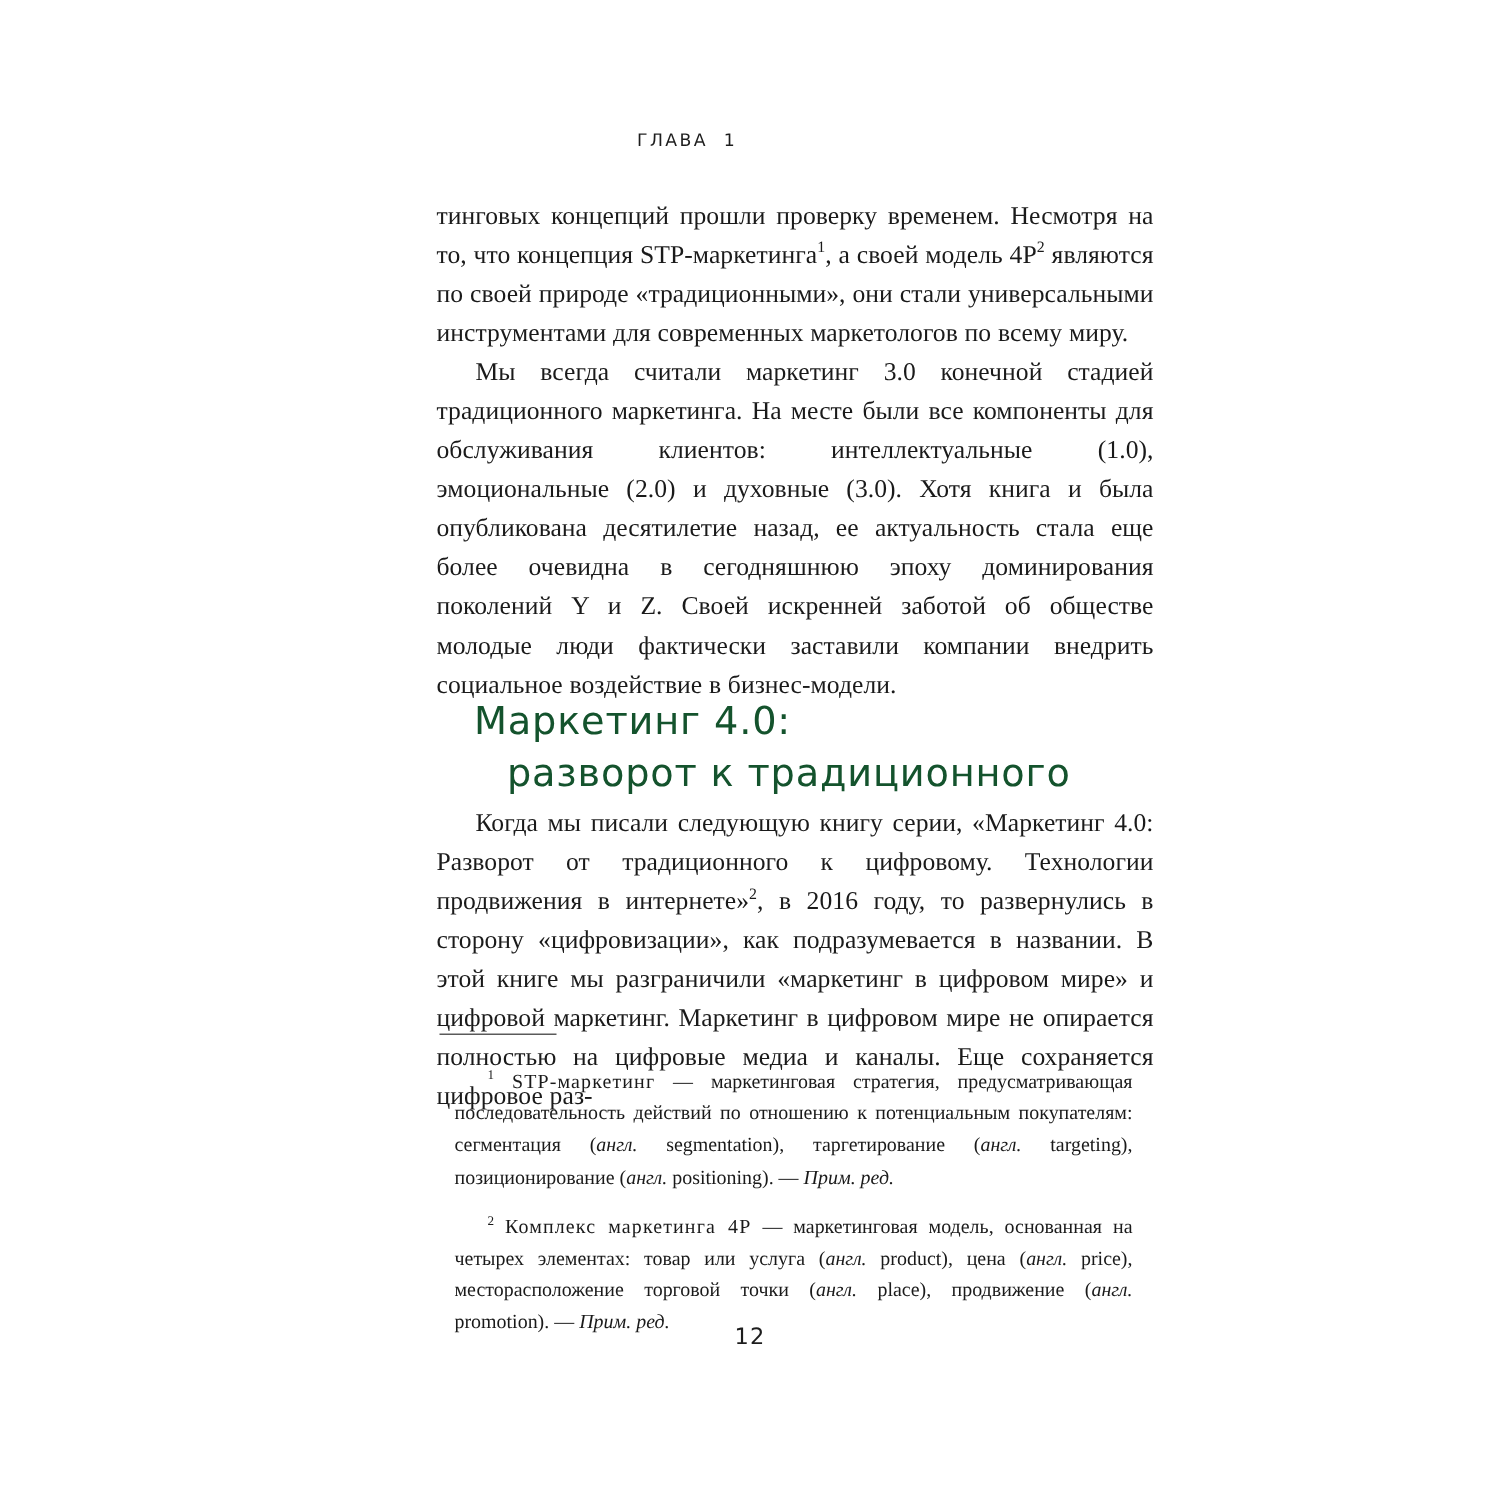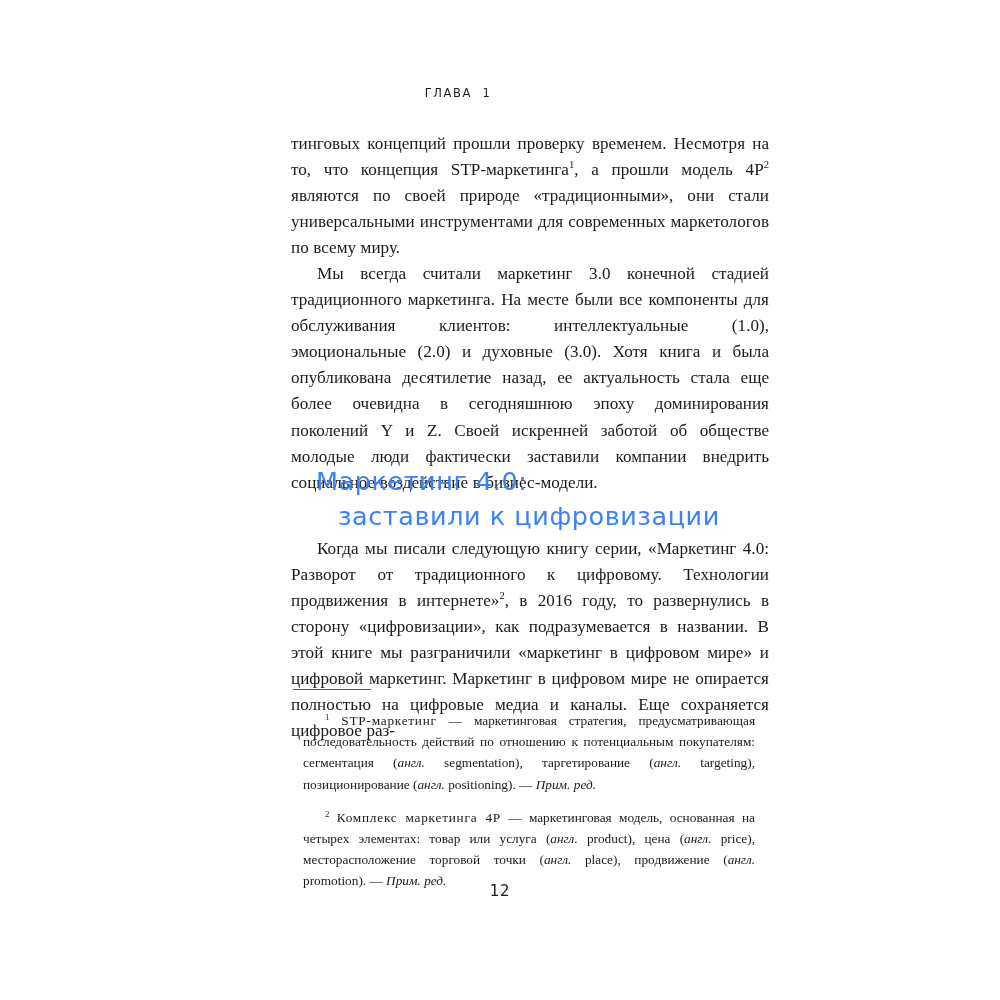--- a/index.html
+++ b/index.html
@@ -73,21 +73,21 @@
   
   .section-heading {
     position: absolute;
     left: 316px;
     top: 443px;
     font-family: "DejaVu Sans", "Liberation Sans", sans-serif;
     font-weight: 400;
     font-size: 25.5px;
     line-height: 35px;
     letter-spacing: 0.55px;
-    color: #3b82f6;
+    color: #14532d;
   }
   .section-heading .line2 {
     display: block;
     padding-left: 22px;
   }
 
   
   .text-column-2 {
     position: absolute;
     left: 291px;
@@ -143,25 +143,25 @@
   }
 </style>
 </head>
 <body>
 
 <div class="page">
 
   <div class="running-head">ГЛАВА  1</div>
 
   <div class="text-column">
-    <p class="body-par first"><span>тинговых концепций прошли проверку временем. Несмотря на то, что концепция STP-маркетинга</span><sup>1</sup><span>, а прошли модель 4Р</span><sup>2</sup><span> являются по своей природе «традиционными», они стали универсальными инструментами для современных маркетологов по всему миру.</span></p>
+    <p class="body-par first"><span>тинговых концепций прошли проверку временем. Несмотря на то, что концепция STP-маркетинга</span><sup>1</sup><span>, а своей модель 4Р</span><sup>2</sup><span> являются по своей природе «традиционными», они стали универсальными инструментами для современных маркетологов по всему миру.</span></p>
     <p class="body-par indent">Мы всегда считали маркетинг 3.0 конечной стадией традиционного маркетинга. На месте были все компоненты для обслуживания клиентов: интеллектуальные (1.0), эмоциональные (2.0) и духовные (3.0). Хотя книга и была опубликована десятилетие назад, ее актуальность стала еще более очевидна в сегодняшнюю эпоху доминирования поколений Y и Z. Своей искренней заботой об обществе молодые люди фактически заставили компании внедрить социальное воздействие в бизнес-модели.</p>
   </div>
 
-  <h2 class="section-heading"><span class="line1">Маркетинг 4.0:</span><span class="line2">заставили к цифровизации</span></h2>
+  <h2 class="section-heading"><span class="line1">Маркетинг 4.0:</span><span class="line2">разворот к традиционного</span></h2>
 
   <div class="text-column-2">
     <p class="body-par indent"><span>Когда мы писали следующую книгу серии, «Маркетинг 4.0: Разворот от традиционного к цифровому. Технологии продвижения в интернете»</span><sup>2</sup><span>, в 2016 году, то развернулись в сторону «цифровизации», как подразумевается в названии. В этой книге мы разграничили «маркетинг в цифровом мире» и цифровой маркетинг. Маркетинг в цифровом мире не опирается полностью на цифровые медиа и каналы. Еще сохраняется цифровое раз-</span></p>
   </div>
 
   <div class="footnote-rule"></div>
 
   <div class="footnotes">
     <p class="footnote"><sup>1</sup> <span class="fn-lead">STP-маркетинг</span><span> — маркетинговая стратегия, предусматривающая последовательность действий по отношению к потенциальным покупателям: сегментация (</span><em>англ.</em><span> segmentation), таргетирование (</span><em>англ.</em><span> targeting), позиционирование (</span><em>англ.</em><span> positioning). — </span><em>Прим. ред.</em></p>
 

